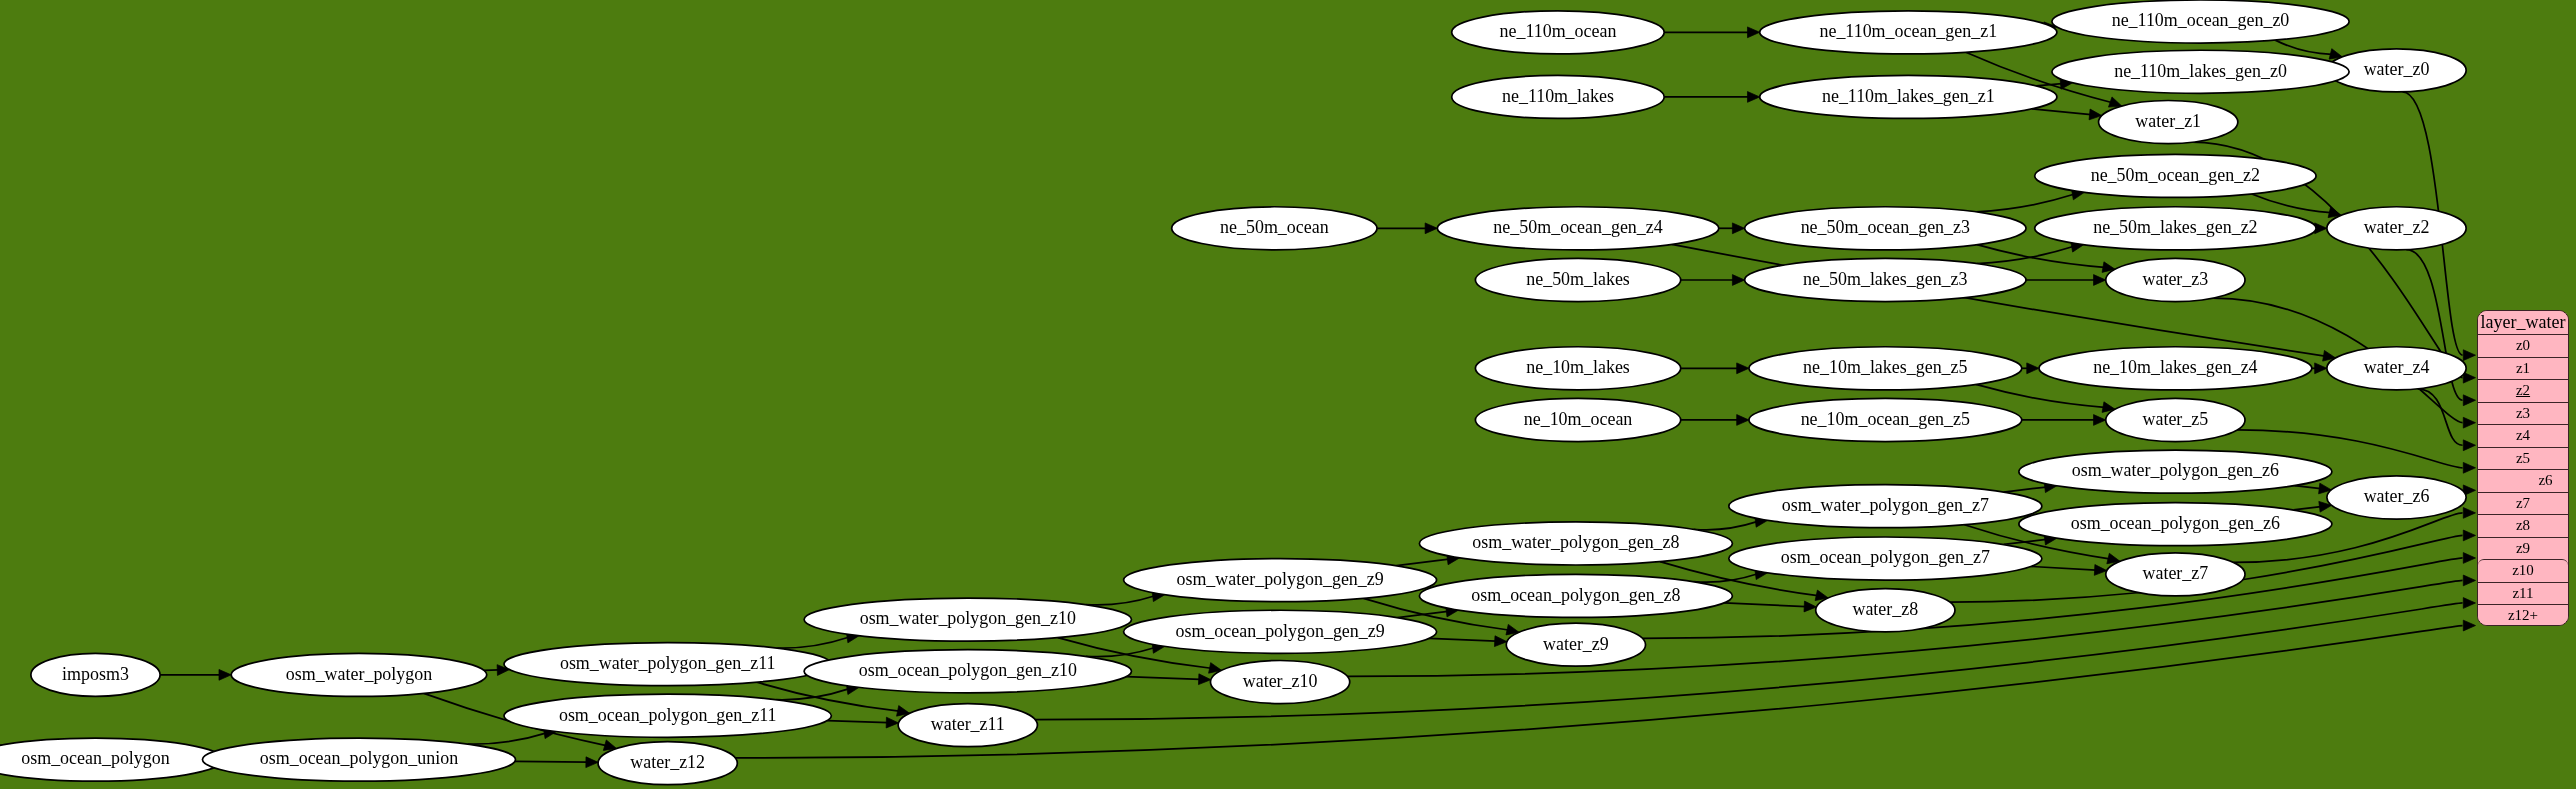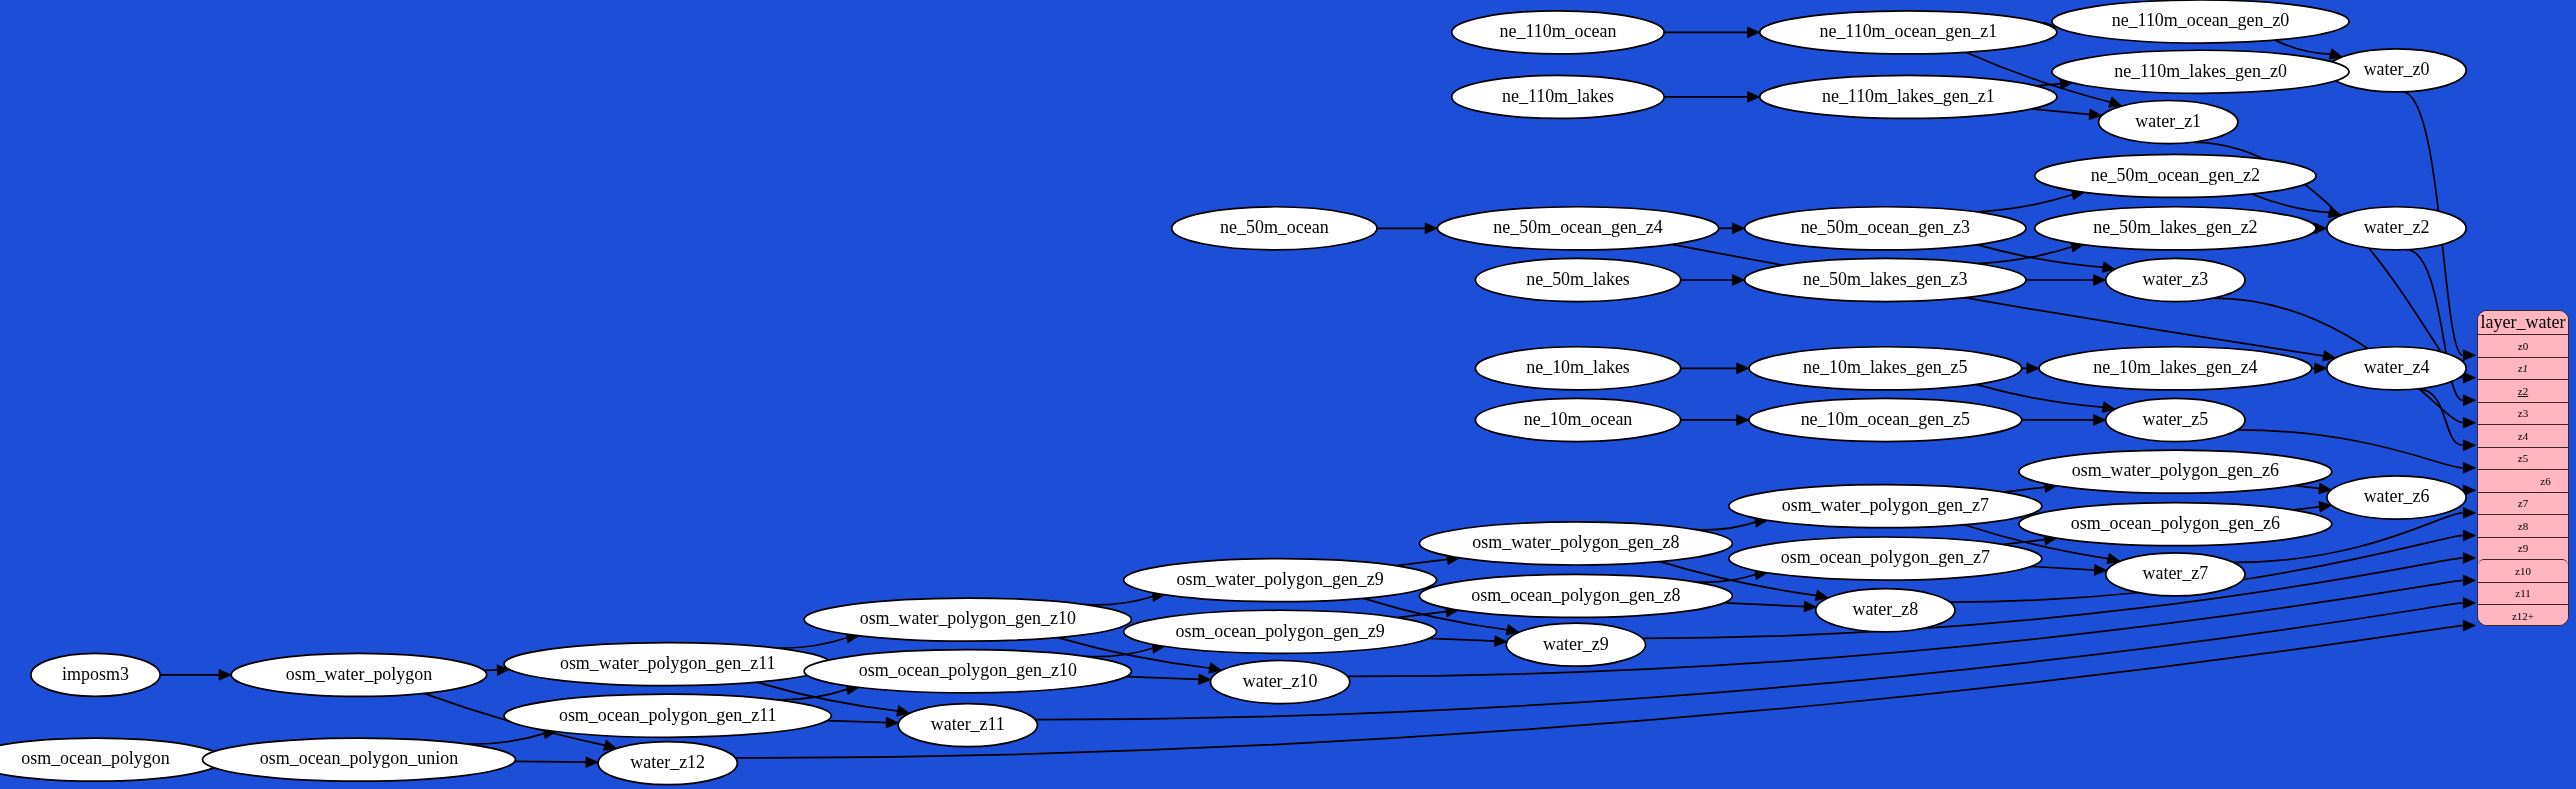--- a/index.html
+++ b/index.html
@@ -1,30 +1,30 @@
 <!DOCTYPE html>
 <html style="font-size:11.5px"><head>
 <meta charset="utf-8">
 <title>water layer dependency graph</title>
 <style>
   html,body{margin:0;padding:0;background:#ffffff;}
   body{font-family:"Liberation Serif","DejaVu Serif",serif;}
-  #stage{position:relative;width:2576px;height:789px;background:#1d4ed8;overflow:hidden;}
+  #stage{position:relative;width:2576px;height:789px;background:#4d7c0f;overflow:hidden;}
   svg#graph{position:absolute;left:0;top:0;width:2576px;height:789px;}
   .node-ell{fill:#ffffff;stroke:#000000;stroke-width:2.4;}
   .node-lbl{font-family:"Liberation Serif","DejaVu Serif",serif;font-size:25px;fill:#000000;
             text-anchor:middle;dominant-baseline:middle;}
   .edge{fill:none;stroke:#000000;stroke-width:2.4;}
   .arrowhead{fill:#000000;stroke:#000000;stroke-width:1;}
   
   #layer-table{position:absolute;box-sizing:border-box;
      background:#ffb6c1;border:1.7px solid #3b2326;border-radius:10px;
      overflow:hidden;}
   #layer-table .row{box-sizing:border-box;display:flex;align-items:center;
-     justify-content:center;color:#000;font-size:11px;
+     justify-content:center;color:#000;font-size:15px;
      font-family:"Liberation Serif","DejaVu Serif",serif;
      border-top:1.7px solid #3b2326;background:#ffb6c1;}
   #layer-table .row.head{border-top:none;font-size:18px;}
 </style>
 </head>
 <body>
 
 <div id="stage">
   <svg id="graph" viewBox="0 0 3588 1099" preserveAspectRatio="none">
     <g id="edge-layer">
@@ -347,21 +347,21 @@
         <g>
           <ellipse cx="930" cy="1063" rx="97" ry="30" class="node-ell"></ellipse>
           <text x="930" y="1064" class="node-lbl">water_z12</text>
         </g>
       </g>
   </svg>
 
   <div id="layer-table" style="left: 2477px; top: 310px; width: 92px; height: 316px;">
     <div class="row head" style="height: 23px;">layer_water</div>
   <div class="row" style="height: 22.5px;">z0</div>
-      <div class="row" style="height: 22.5px; font-style: italic;">z1</div>
+      <div class="row" style="height: 22.5px;">z1</div>
       <div class="row" style="height: 22.5px; text-decoration: underline;">z2</div>
       <div class="row" style="height: 22.5px;">z3</div>
       <div class="row" style="height: 22.5px; text-align: center;">z4</div>
       <div class="row" style="height: 22.5px;">z5</div>
       <div class="row" style="height: 22.5px; padding-left: 45px;">z6</div>
       <div class="row" style="height: 22.5px;">z7</div>
       <div class="row" style="height: 22.5px;">z8</div>
       <div class="row" style="height: 22.5px;">z9</div>
       <div class="row" style="height: 22.5px; border-radius: 6px;">z10</div>
       <div class="row" style="height: 22.5px;">z11</div>

